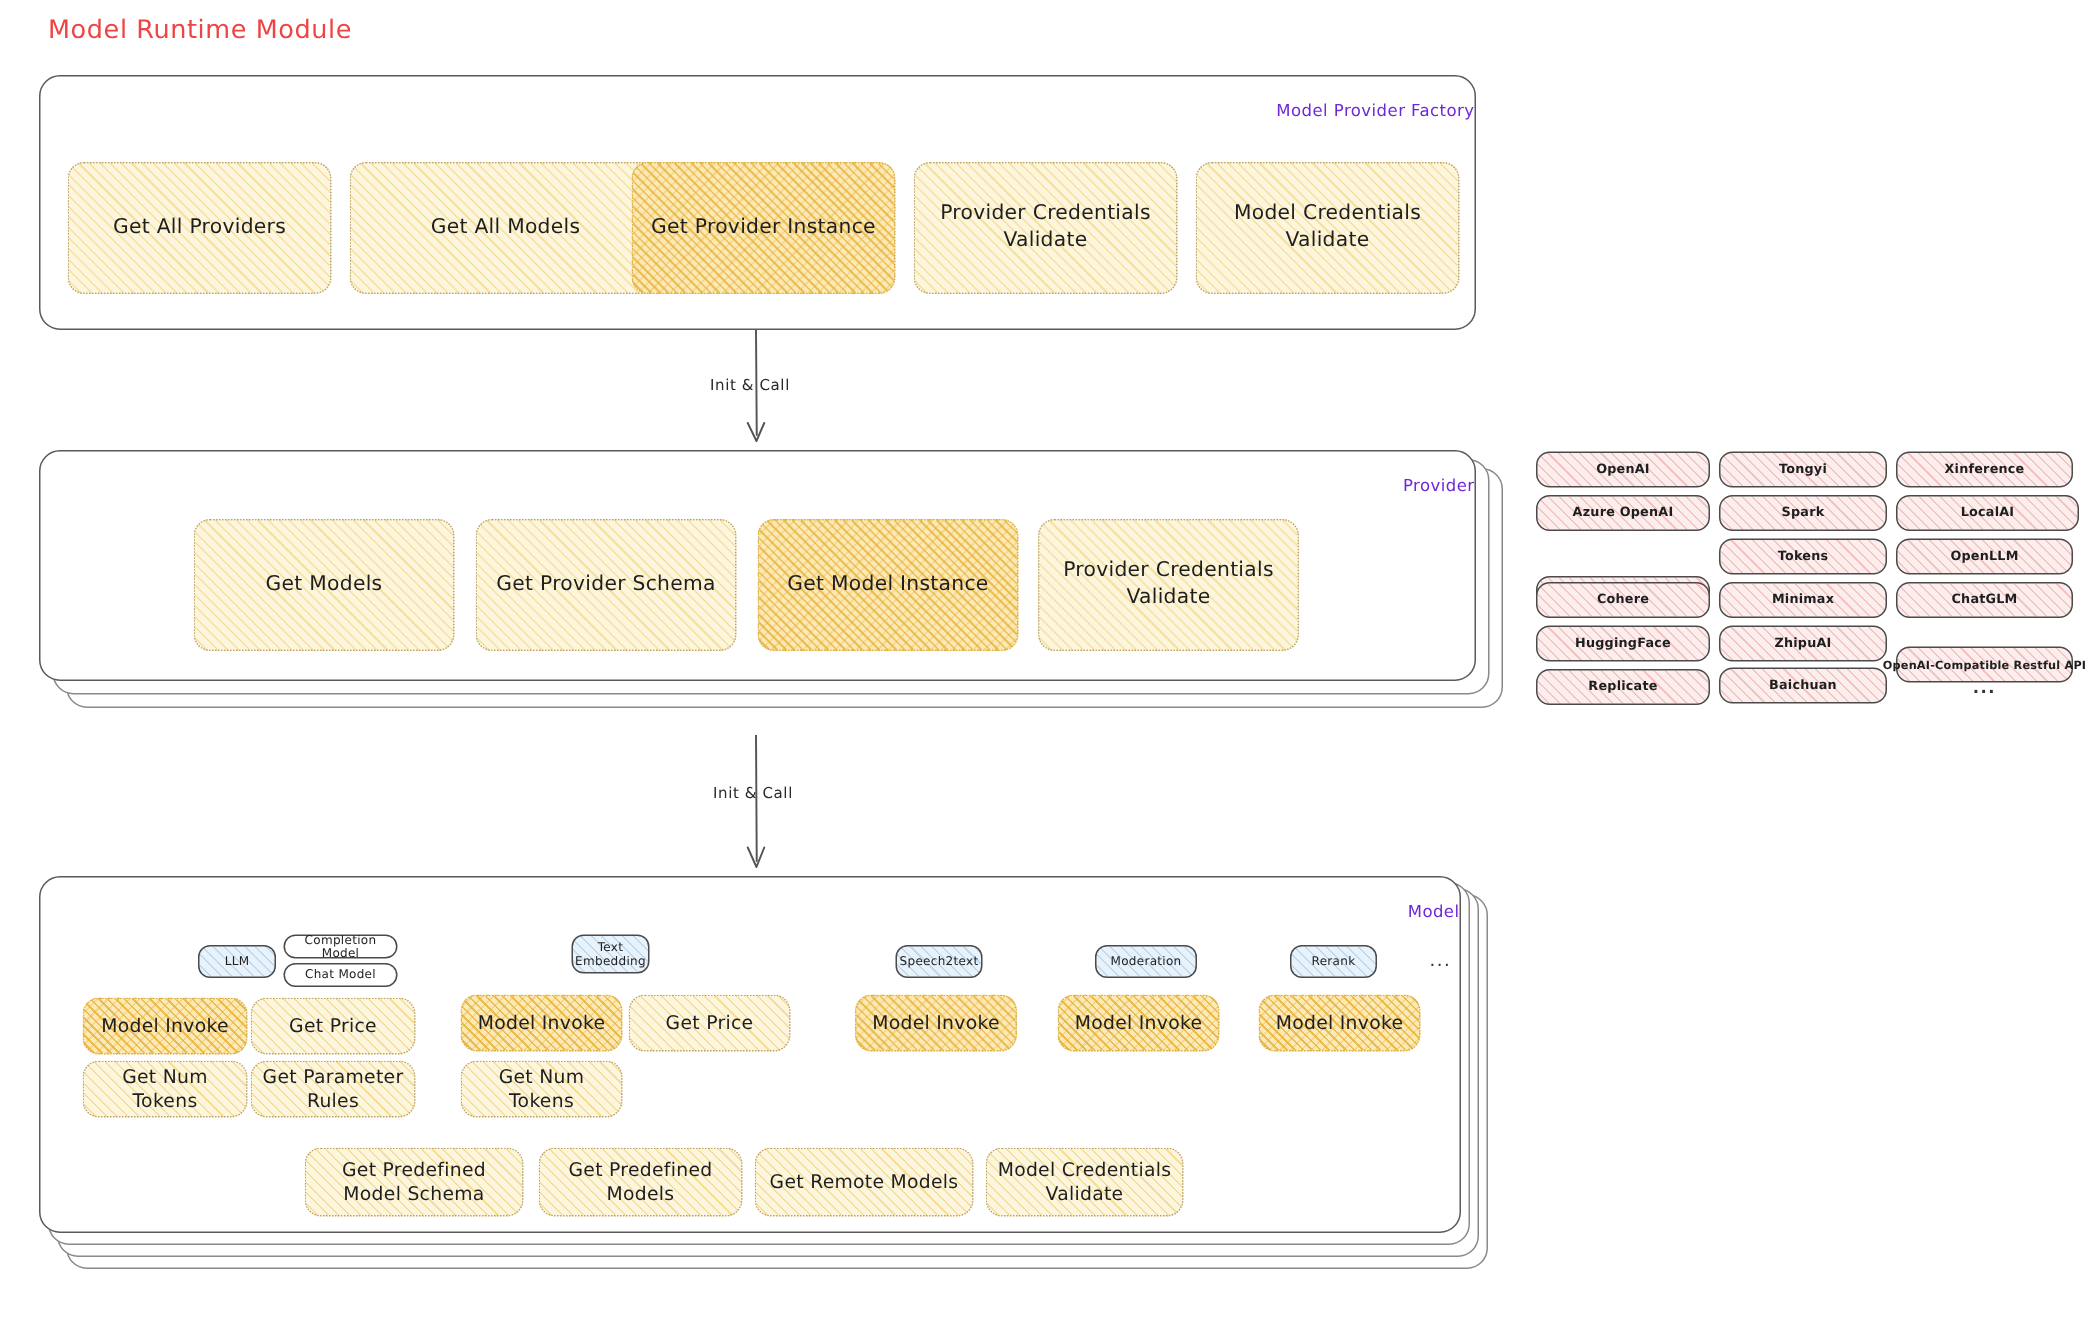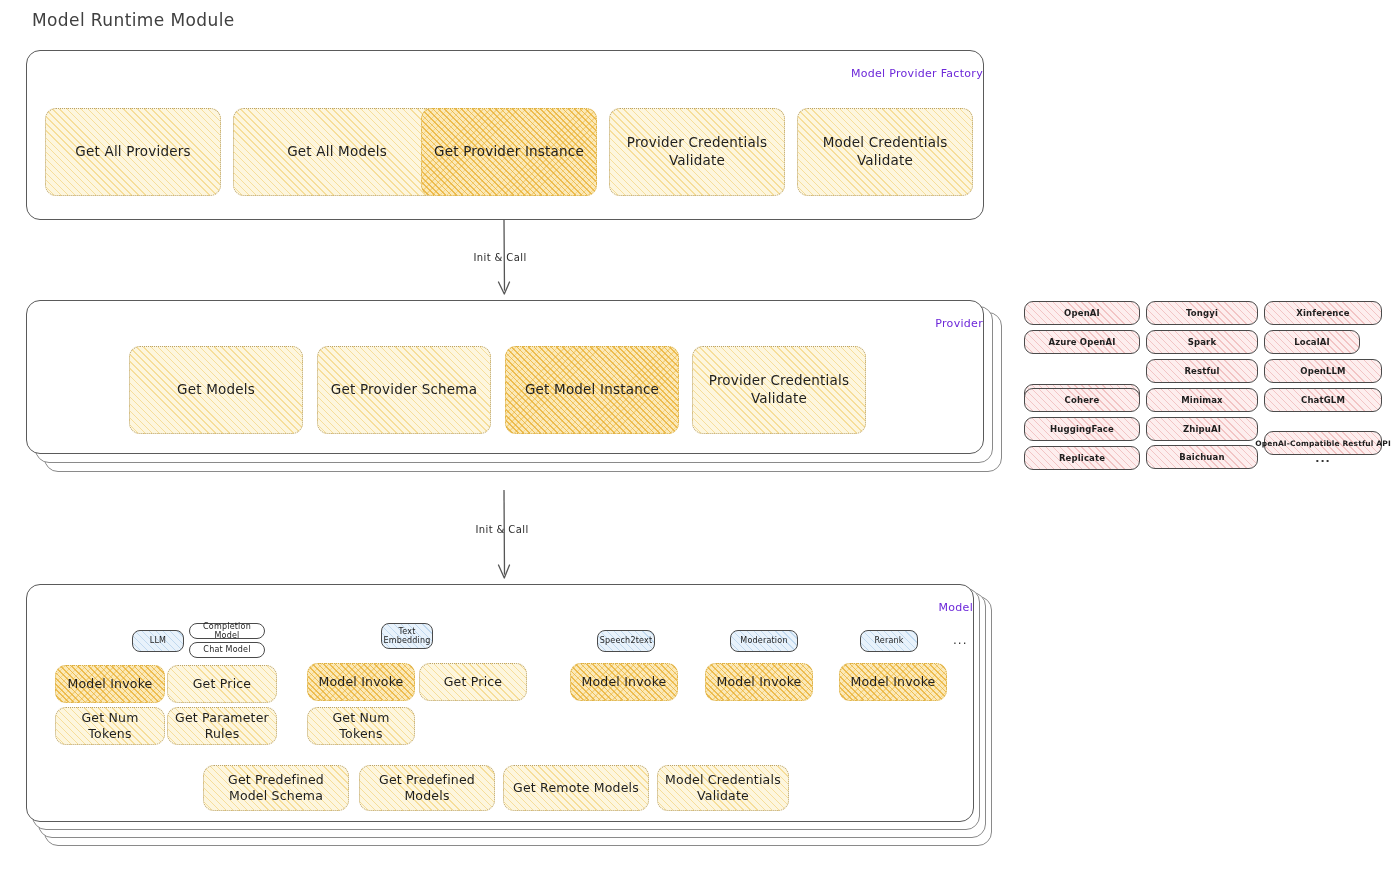--- a/index.html
+++ b/index.html
@@ -17,21 +17,21 @@
     color: #1e1e1e;
   }
 
   
   #page-title {
     position: absolute;
     left: 32px;
     top: 10px;
     font-size: 17px;
     letter-spacing: .4px;
-    color: #404040;
+    color: #ef4444;
     white-space: nowrap;
   }
 
   
   .panel {
     position: absolute;
     background: #ffffff;
     border: 1.3px solid #5a5a5a;
     border-radius: 14px;
     box-sizing: border-box;
@@ -213,27 +213,27 @@
 
   <div class="pill" style="left:0px;   top:1px;   width:116px; height:24px;">OpenAI</div>
   <div class="pill" style="left:0px;   top:30px;  width:116px; height:24px;">Azure OpenAI</div>
   <div class="pill" style="left:0px;   top:59px;  width:116px; height:24px;margin-top:25px;">Anthropic</div>
   <div class="pill" style="left:0px;   top:88px;  width:116px; height:24px;">Cohere</div>
   <div class="pill" style="left:0px;   top:117px; width:116px; height:24px;">HuggingFace</div>
   <div class="pill" style="left:0px;   top:146px; width:116px; height:24px;">Replicate</div>
 
   <div class="pill" style="left:122px; top:1px;   width:112px; height:24px;">Tongyi</div>
   <div class="pill" style="left:122px; top:30px;  width:112px; height:24px;">Spark</div>
-  <div class="pill" style="left:122px; top:59px;  width:112px; height:24px;">Restful</div>
+  <div class="pill" style="left:122px; top:59px;  width:112px; height:24px;">Tokens</div>
   <div class="pill" style="left:122px; top:88px;  width:112px; height:24px;">Minimax</div>
   <div class="pill" style="left:122px; top:117px; width:112px; height:24px;">ZhipuAI</div>
   <div class="pill" style="left:122px; top:145px; width:112px; height:24px;">Baichuan</div>
 
   <div class="pill" style="left:240px; top:1px;   width:118px; height:24px;">Xinference</div>
-  <div class="pill" style="left:240px; top:30px;  width:96px; height:24px;">LocalAI</div>
+  <div class="pill" style="left:240px; top:30px;  width:122px; height:24px;">LocalAI</div>
   <div class="pill" style="left:240px; top:59px;  width:118px; height:24px;">OpenLLM</div>
   <div class="pill" style="left:240px; top:88px;  width:118px; height:24px;">ChatGLM</div>
   <div class="pill" style="left:240px; top:131px; width:118px; height:24px; font-size:7.5px;">OpenAI-Compatible Restful API</div>
   <div class="pill-ellipsis" style="left:240px; top:152px; width:118px;">...</div>
 </div>
 
 <div class="arrow-wrap" style="left:479px; top:490px; width:50px; height:96px;">
   <svg width="50" height="96" viewBox="0 0 50 96">
     <path d="M25 0 L25.5 84" stroke="#555" stroke-width="1.3" fill="none" stroke-linecap="round"></path>
     <path d="M19.5 75 L25.3 88 L30.5 75" stroke="#555" stroke-width="1.3" fill="none" stroke-linecap="round" stroke-linejoin="round"></path>

